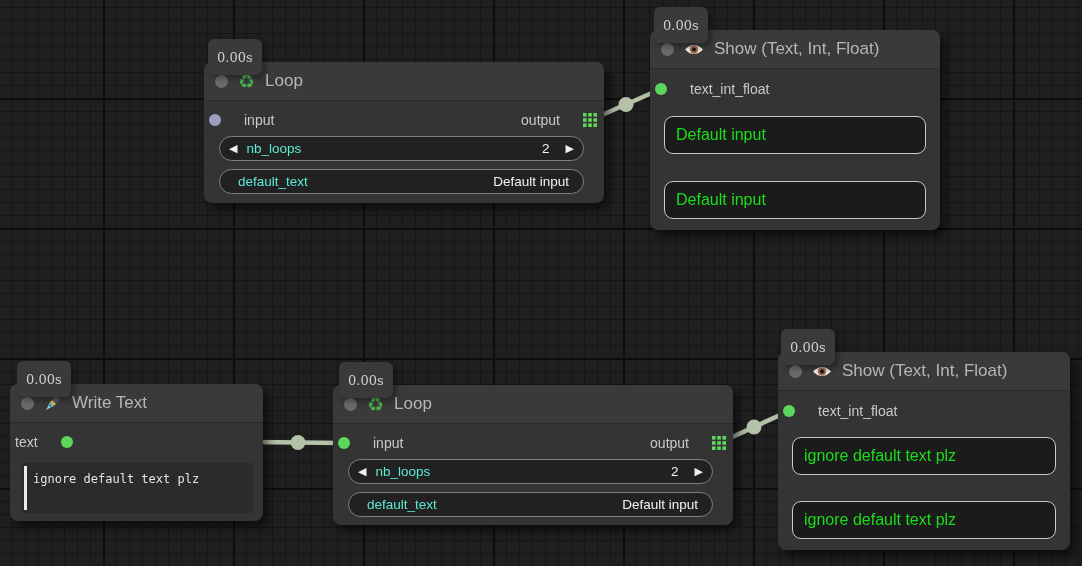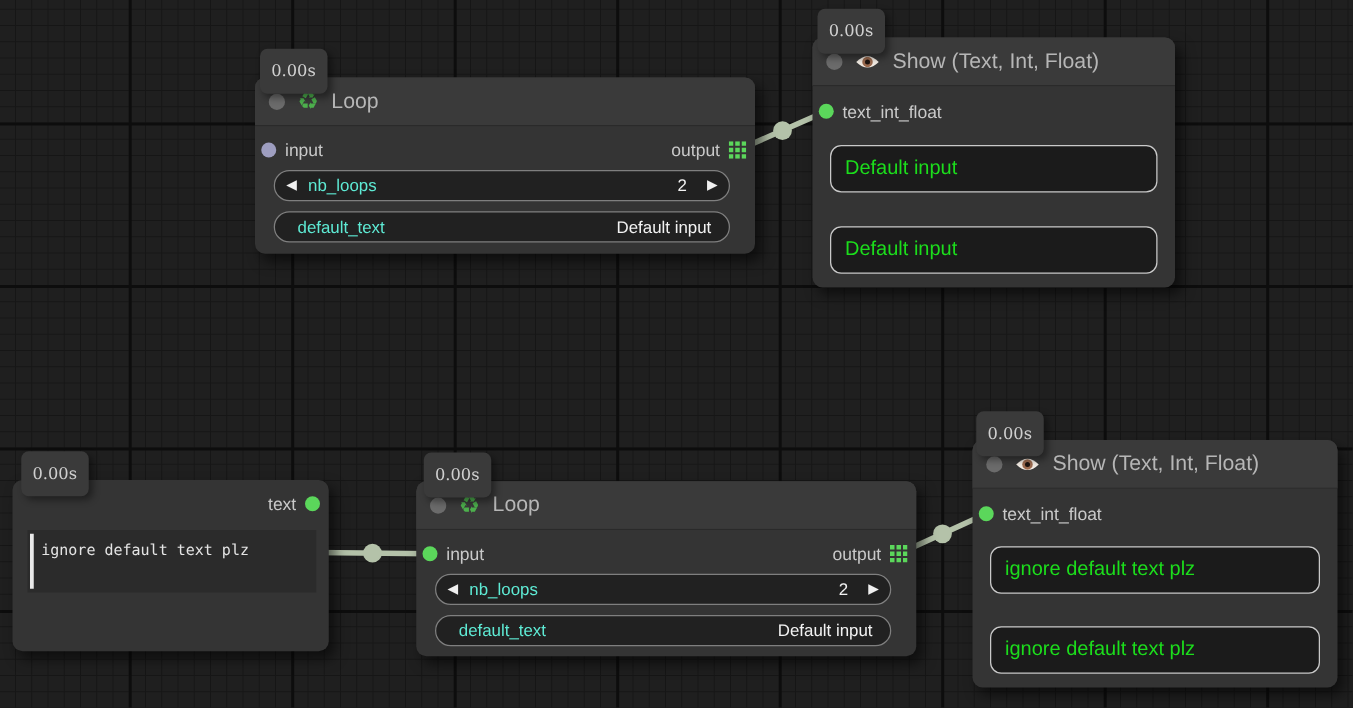--- a/index.html
+++ b/index.html
@@ -36,21 +36,21 @@
   .header{
     height:38px;background:#3a3a3a;border-radius:8px 8px 0 0;
     border-bottom:1px solid #2a2a2a;
     display:flex;align-items:center;padding:0 11px;gap:10px;
   }
   .collapse-dot{width:13px;height:13px;border-radius:50%;background:#6b6b6b;flex:0 0 auto;}
   .title{font-size:17px;color:#b6b6b6;white-space:nowrap;text-align:right;}
   .recycle{font-size:19px;color:#4db04d;line-height:1;}
 
   .port-row{display:flex;justify-content:space-between;align-items:center;margin-top:7px;height:24px;padding:0 7px 0 5px;}
-  .port{display:flex;align-items:center;gap:7px;}
+  .port{display:flex;align-items:center;gap:23px;}
   .pdot{width:12px;height:12px;border-radius:50%;flex:0 0 auto;}
   .pdot.green{background:#5bd75b;}
   .pdot.gray{background:#9e9ec0;}
   .plabel{font-size:14px;color:#c9c9c9;}
 
   .widget{
     height:23px;margin:4px 20px 0 15px;
     background:#212121;border:1px solid #7f7f7f;border-radius:13px;
     display:flex;align-items:center;font-size:13.5px;padding:0 9px;
   }
@@ -154,21 +154,31 @@
       <span class="pdot green"></span>
       <span class="plabel">text_int_float</span>
     </div>
   </div>
   <div class="vbox first">Default input</div>
   <div class="vbox second">Default input</div>
 </div>
 
 <div class="node" style="left:10px;top:384px;width:253px;height:137px">
   <div class="badge" style="left:7px">0.00s</div>
-  <div class="port-row" style="justify-content:flex-end">
+  <div class="header">
+    <span class="collapse-dot"></span>
+    <svg class="icon-svg" width="18" height="18" viewBox="0 0 18 18">
+      <polygon points="2,16 6.2,8 10,11.8" fill="#7fd0e2"></polygon>
+      <circle cx="6.4" cy="11.6" r="1" fill="#2a4a55"></circle>
+      <polygon points="6.2,8 8.2,6 12,9.8 10,11.8" fill="#e8b93c"></polygon>
+      <polygon points="8.2,6 12.4,1.8 16.2,5.6 12,9.8" fill="#4a5a66"></polygon>
+    </svg>
+    <span class="title">Write Text</span>
+  </div>
+  <div class="port-row" style="">
     <div class="port">
       <span class="plabel">text</span>
       <span class="pdot green"></span>
     </div>
   </div>
   <div class="ta-wrap">
     <span class="caret-bar"></span>
     <textarea spellcheck="false" style="">ignore default text plz</textarea>
   </div>
 </div>

